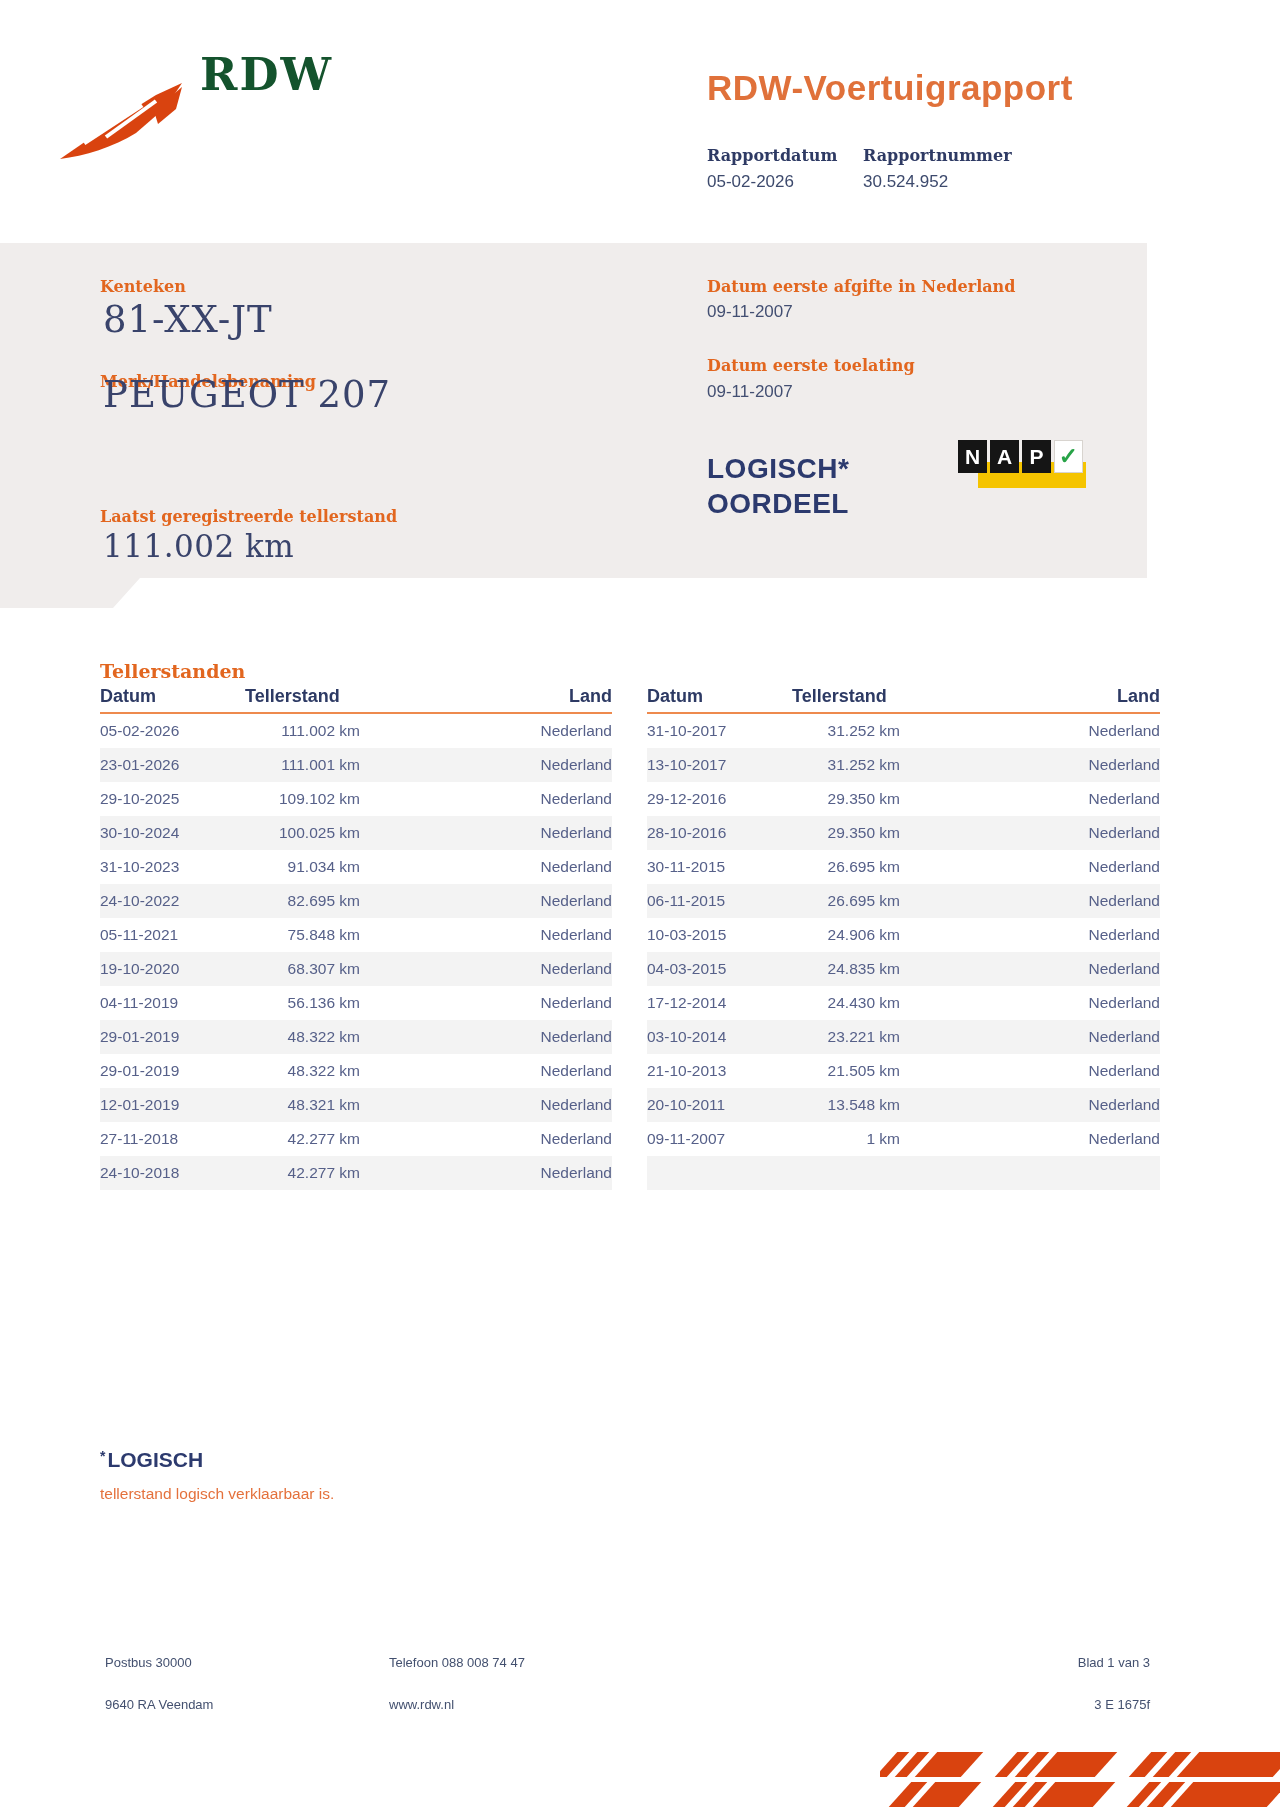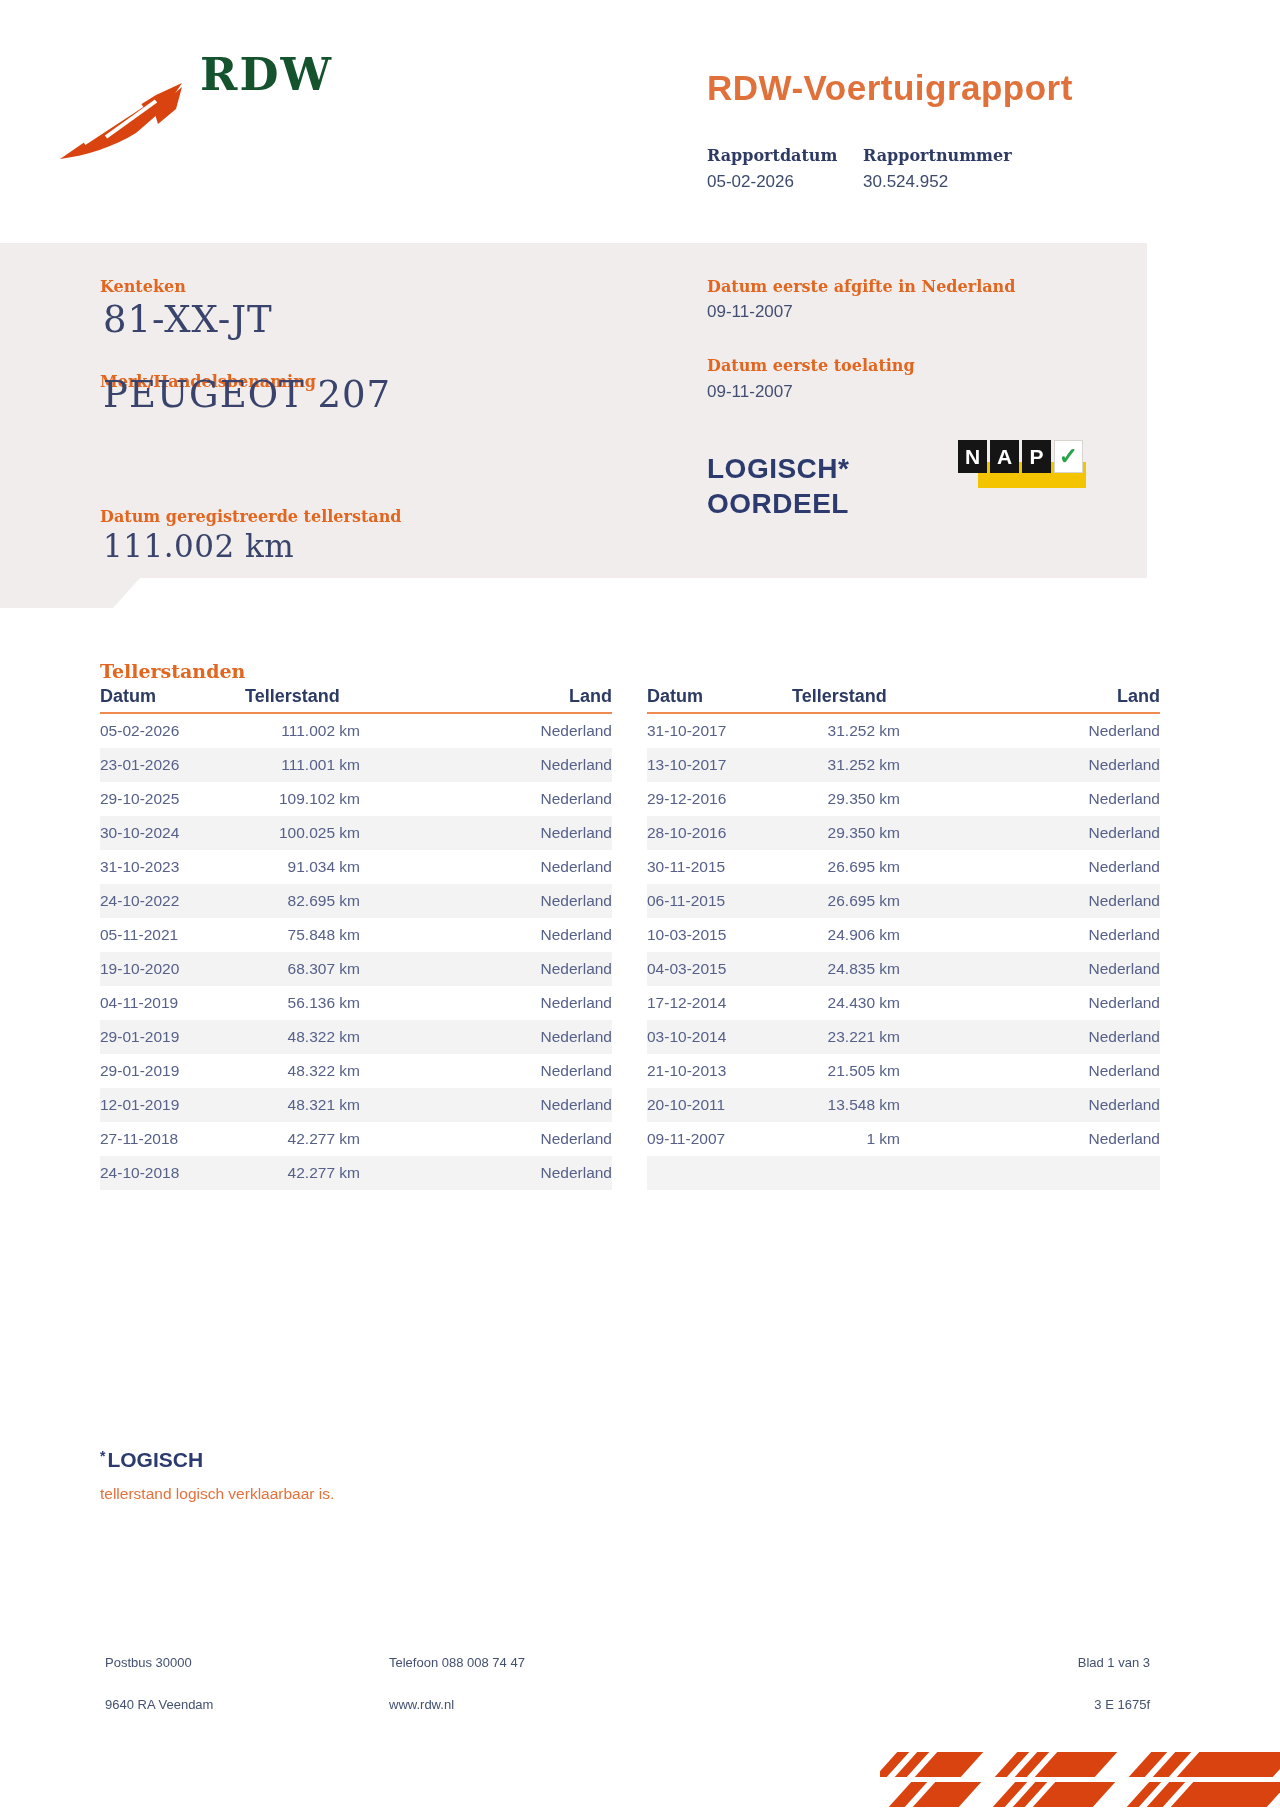--- a/index.html
+++ b/index.html
@@ -123,21 +123,21 @@
   </div>
 
   <div class="nap">
     <div class="nap-yellow"></div>
     <span class="nap-tile" style="left:0;">N</span>
     <span class="nap-tile" style="left:32px;">A</span>
     <span class="nap-tile" style="left:64px;">P</span>
     <span class="nap-check" style="left:96px;">✓</span>
   </div>
 
-  <div class="fld-label" style="left:100px;top:507px;">Datum geregistreerde tellerstand</div>
+  <div class="fld-label" style="left:100px;top:507px;">Laatst geregistreerde tellerstand</div>
   <div class="fld-big" style="left:103px;top:528px;font-size:31px;letter-spacing:.5px;">111.002 km</div>
 
   <div class="section-title">Tellerstanden</div>
 
   <div class="otable left">
     <div class="thead">
       <span class="th-date">Datum</span>
       <span class="th-km">Tellerstand</span>
       <span class="th-land">Land</span>
     </div>

